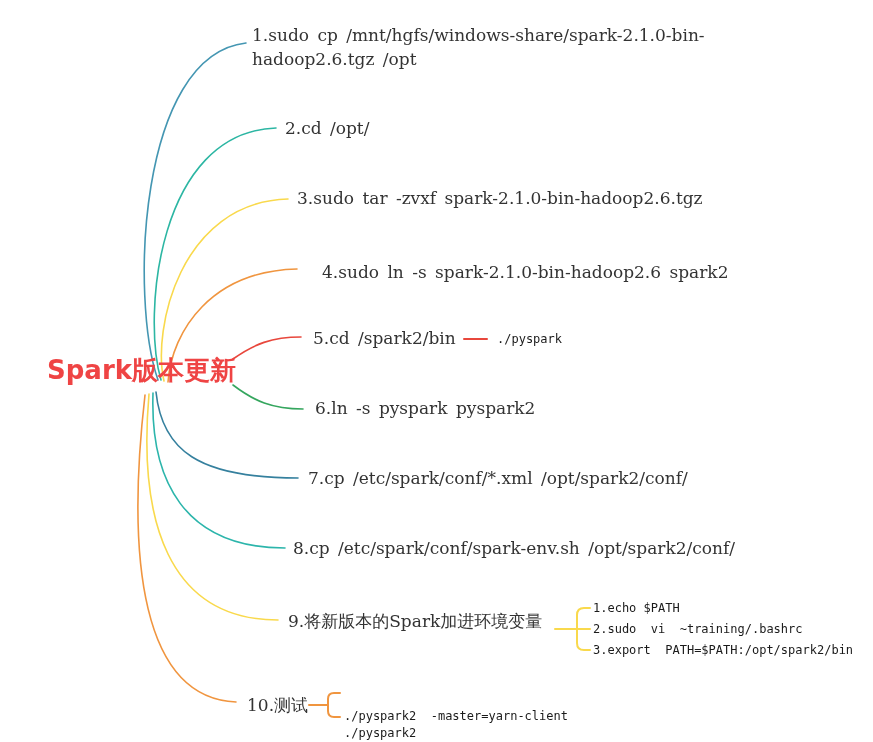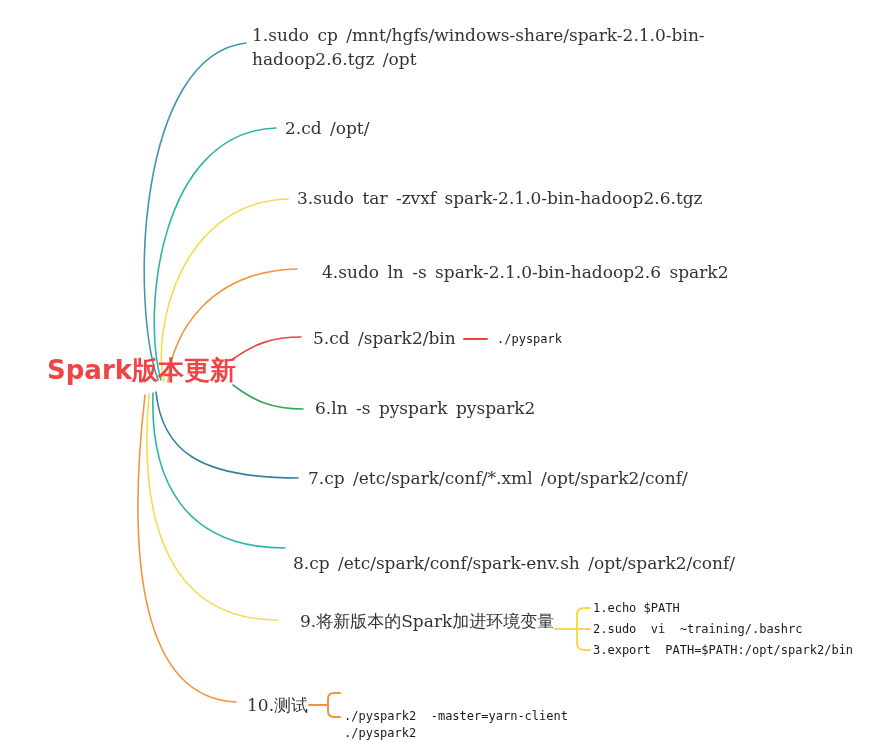--- a/index.html
+++ b/index.html
@@ -84,23 +84,23 @@
   <div class="topic" style="left:305px; top:260px;margin-left:17px;">4.sudo ln -s spark-2.1.0-bin-hadoop2.6 spark2</div>
 
   <div class="topic" style="left:313px; top:326px;">5.cd /spark2/bin</div>
 
   <div class="subtopic" style="left:497px; top:332px;">./pyspark</div>
 
   <div class="topic" style="left:315px; top:396px;">6.ln -s pyspark pyspark2</div>
 
   <div class="topic" style="left:308px; top:466px;">7.cp /etc/spark/conf/*.xml /opt/spark2/conf/</div>
 
-  <div class="topic" style="left:293px; top:551px;text-align:center;">8.cp /etc/spark/conf/spark-env.sh /opt/spark2/conf/</div>
+  <div class="topic" style="left:293px; top:536px;text-align:center;">8.cp /etc/spark/conf/spark-env.sh /opt/spark2/conf/</div>
 
-  <div class="topic" style="left:300px; top:609px;">9.将新版本的Spark加进环境变量</div>
+  <div class="topic" style="left:288px; top:609px;">9.将新版本的Spark加进环境变量</div>
 
   <div class="subtopic" style="left:593px; top:601px;">1.echo $PATH</div>
   <div class="subtopic" style="left:593px; top:622px;">2.sudo  vi  ~training/.bashrc</div>
   <div class="subtopic" style="left:593px; top:643px;">3.export  PATH=$PATH:/opt/spark2/bin</div>
 
   <div class="topic" style="left:247px; top:693px;">10.测试</div>
 
   <div class="subtopic" style="left:344px; top:686px;margin-top:40px;">./pyspark2</div>
   <div class="subtopic" style="left:344px; top:709px;">./pyspark2  -master=yarn-client</div>
 

